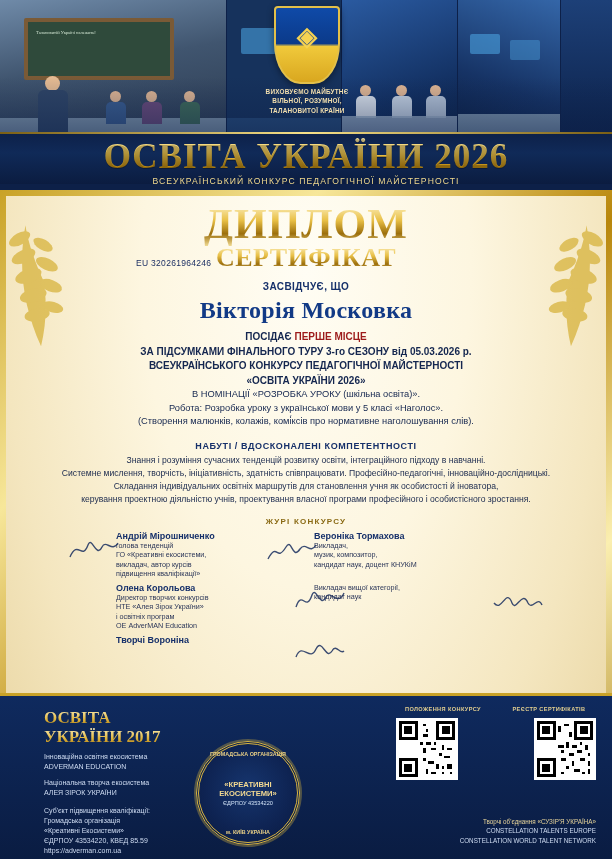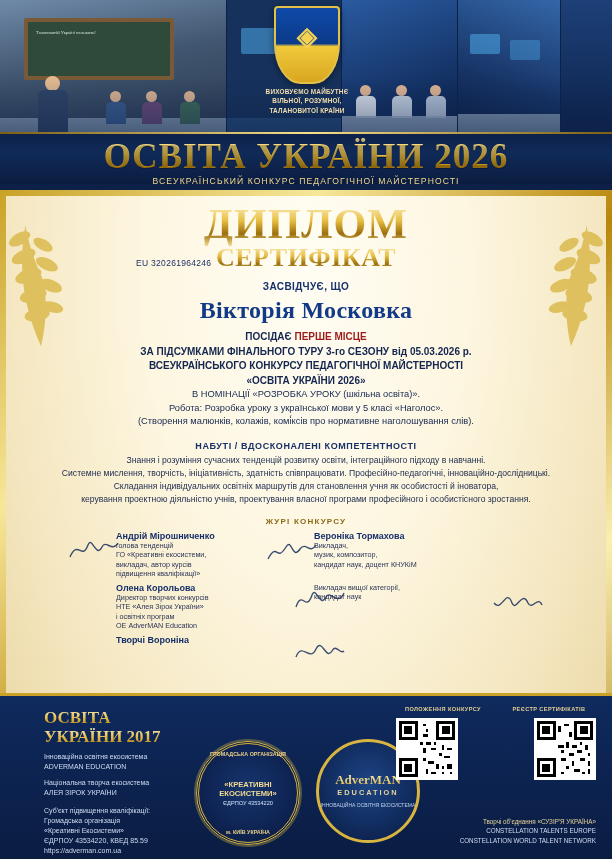--- a/index.html
+++ b/index.html
@@ -458,25 +458,20 @@
       <div class="ring-text">
         <div style="position:absolute;top:7px;left:0;right:0;text-align:center;">ГРОМАДСЬКА ОРГАНІЗАЦІЯ</div>
         <div style="position:absolute;bottom:7px;left:0;right:0;text-align:center;">м. КИЇВ УКРАЇНА</div>
       </div>
       <div class="center">
         <div class="t1">«КРЕАТИВНІ ЕКОСИСТЕМИ»</div>
         <div class="t2">ЄДРПОУ 43534220</div>
       </div>
     </div>
 
-    <div class="adv">
-      <div class="a1">AdverMAN</div>
-      <div class="a2">EDUCATION</div>
-      <div class="a3">ІННОВАЦІЙНА ОСВІТНЯ ЕКОСИСТЕМА</div>
-    </div>
 
     <div class="qr-block">
       <div class="qr-labels">
         <span>ПОЛОЖЕННЯ КОНКУРСУ</span>
         <span>РЕЄСТР СЕРТИФІКАТІВ</span>
       </div>
       <div class="qrs">
         <div class="qr">
           <svg width="56" height="56" viewBox="0 0 21 21" shape-rendering="crispEdges">
             <rect width="21" height="21" fill="#fff"></rect>

